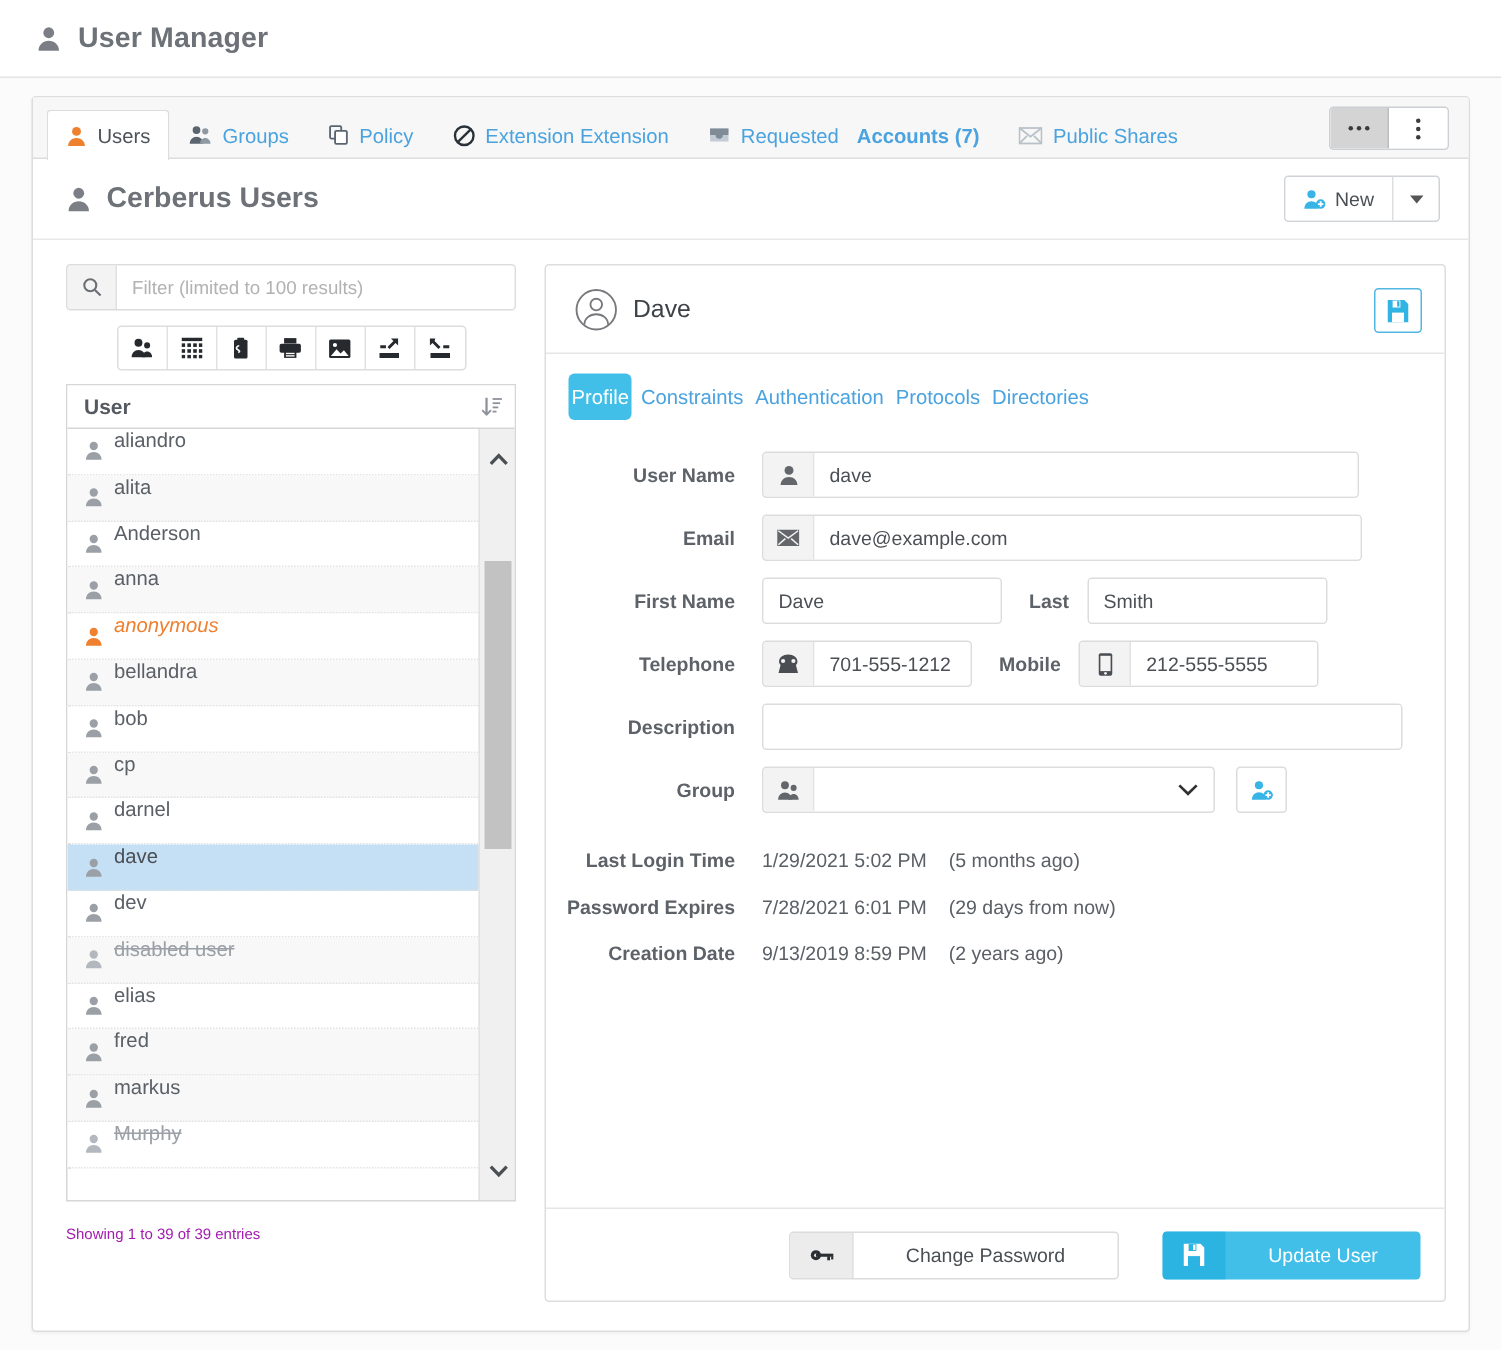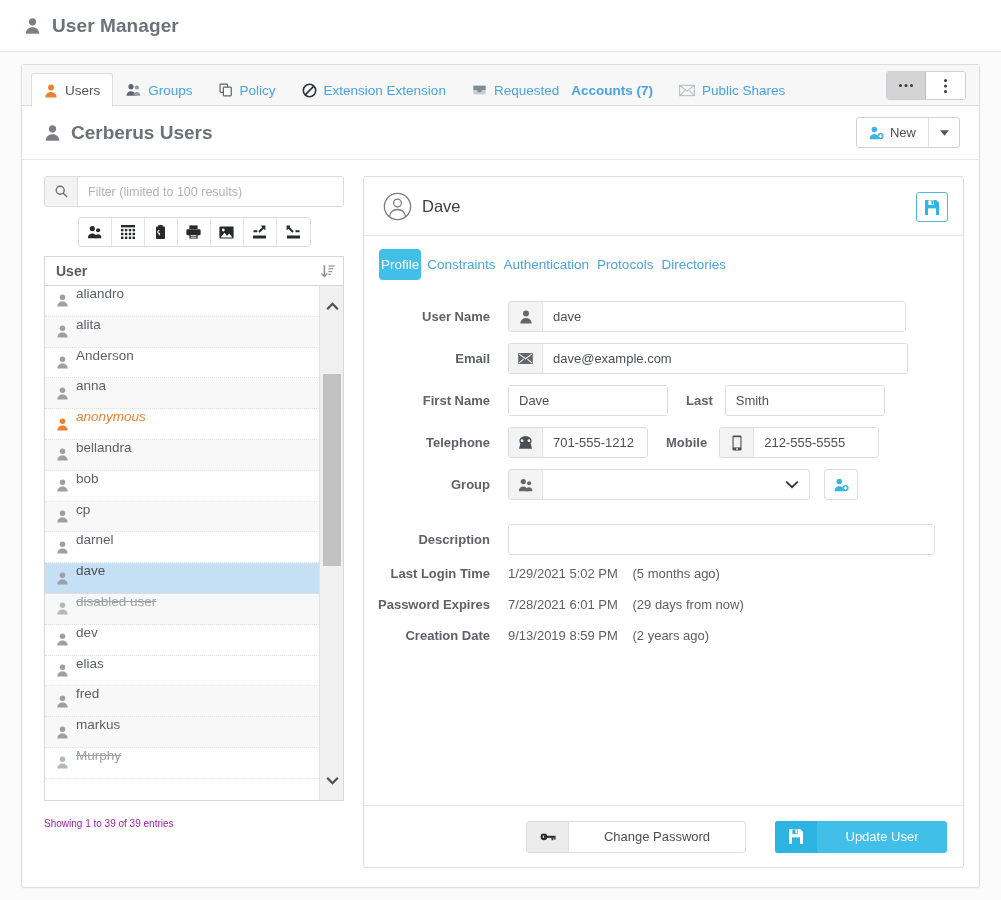--- a/index.html
+++ b/index.html
@@ -740,37 +740,37 @@
                 </div>
                 <div class="row alt selected">
                   <span class="r-ico">
                     <svg width="13" height="13" viewBox="0 0 16 16" fill="#9aa0a6">
                       <circle cx="8" cy="4.1" r="3.4"></circle>
                       <path d="M1.6 15.3c0-3.7 2.9-6.2 6.4-6.2s6.4 2.5 6.4 6.2z"></path>
                     </svg>
                   </span>
                   <span>dave</span>
                 </div>
+                <div class="row">
+                  <span class="r-ico">
+                    <svg width="13" height="13" viewBox="0 0 16 16" fill="#9aa0a6">
+                      <circle cx="8" cy="4.1" r="3.4"></circle>
+                      <path d="M1.6 15.3c0-3.7 2.9-6.2 6.4-6.2s6.4 2.5 6.4 6.2z"></path>
+                    </svg>
+                  </span>
+                  <span>dev</span>
+                </div>
                 <div class="row alt disabled">
                   <span class="r-ico">
                     <svg width="13" height="13" viewBox="0 0 16 16" fill="#b3b8be">
                       <circle cx="8" cy="4.1" r="3.4"></circle>
                       <path d="M1.6 15.3c0-3.7 2.9-6.2 6.4-6.2s6.4 2.5 6.4 6.2z"></path>
                     </svg>
                   </span>
                   <span>disabled user</span>
-                </div>
-                <div class="row">
-                  <span class="r-ico">
-                    <svg width="13" height="13" viewBox="0 0 16 16" fill="#9aa0a6">
-                      <circle cx="8" cy="4.1" r="3.4"></circle>
-                      <path d="M1.6 15.3c0-3.7 2.9-6.2 6.4-6.2s6.4 2.5 6.4 6.2z"></path>
-                    </svg>
-                  </span>
-                  <span>dev</span>
                 </div>
                 <div class="row">
                   <span class="r-ico">
                     <svg width="13" height="13" viewBox="0 0 16 16" fill="#9aa0a6">
                       <circle cx="8" cy="4.1" r="3.4"></circle>
                       <path d="M1.6 15.3c0-3.7 2.9-6.2 6.4-6.2s6.4 2.5 6.4 6.2z"></path>
                     </svg>
                   </span>
                   <span>elias</span>
                 </div>
@@ -919,20 +919,27 @@
                 <svg width="10" height="16" viewBox="0 0 10 16" fill="#4a4e53">
                   <rect x="0.5" y="0.5" width="9" height="15" rx="1.3"></rect>
                   <rect x="1.6" y="2.2" width="6.8" height="10.2" fill="#f3f3f3"></rect>
                   <circle cx="5" cy="13.9" r="0.9" fill="#f3f3f3"></circle>
                 </svg>
               </div>
               <input type="text" value="212-555-5555" style="">
             </div>
           </div>
 
+          <div class="frow">
+            <div class="flabel">Description</div>
+            <div class="inputgrp w-desc">
+              <input type="text" value="" style="">
+            </div>
+          </div>
+
           <div class="frow" style="margin-bottom:24px;">
             <div class="flabel">Group</div>
             <div class="inputgrp w-group">
               <div class="addon">
                 <svg width="15" height="14" viewBox="0 0 17 16" fill="#63676c">
                   <circle cx="6" cy="4" r="3"></circle>
                   <path d="M0.8 15c0-3.2 2.3-5.4 5.2-5.4S11.2 11.8 11.2 15z"></path>
                   <circle cx="12.6" cy="6" r="2.3"></circle>
                   <path d="M8.8 15c0-2.6 1.7-4.4 3.8-4.4S16.4 12.4 16.4 15z"></path>
                 </svg>
@@ -950,27 +957,20 @@
                   <circle cx="6" cy="4" r="3.1"></circle>
                   <path d="M0.6 15c0-3.3 2.4-5.6 5.4-5.6s5.4 2.3 5.4 5.6z"></path>
                   <circle cx="13" cy="11.5" r="3.6"></circle>
                   <path d="M12.3 9.4h1.4v4.2h-1.4z" fill="#fff"></path>
                   <path d="M10.9 10.8h4.2v1.4h-4.2z" fill="#fff"></path>
                 </svg>
               </span>
             </div>
           </div>
 
-          <div class="frow">
-            <div class="flabel">Description</div>
-            <div class="inputgrp w-desc">
-              <input type="text" value="" style="">
-            </div>
-          </div>
-
           <div>
             <div class="irow">
               <div class="flabel">Last Login Time</div>
               <div class="ivalue">
                 <span>1/29/2021 5:02 PM</span>
                 <span class="rel">(5 months ago)</span>
               </div>
             </div>
             <div class="irow">
               <div class="flabel">Password Expires</div>

